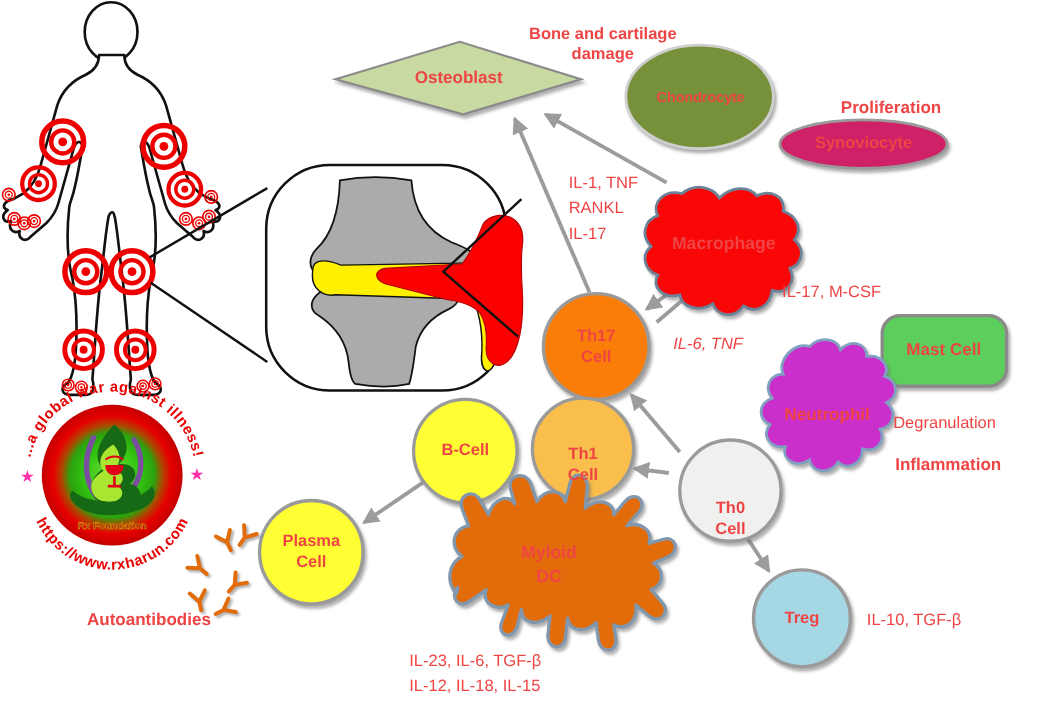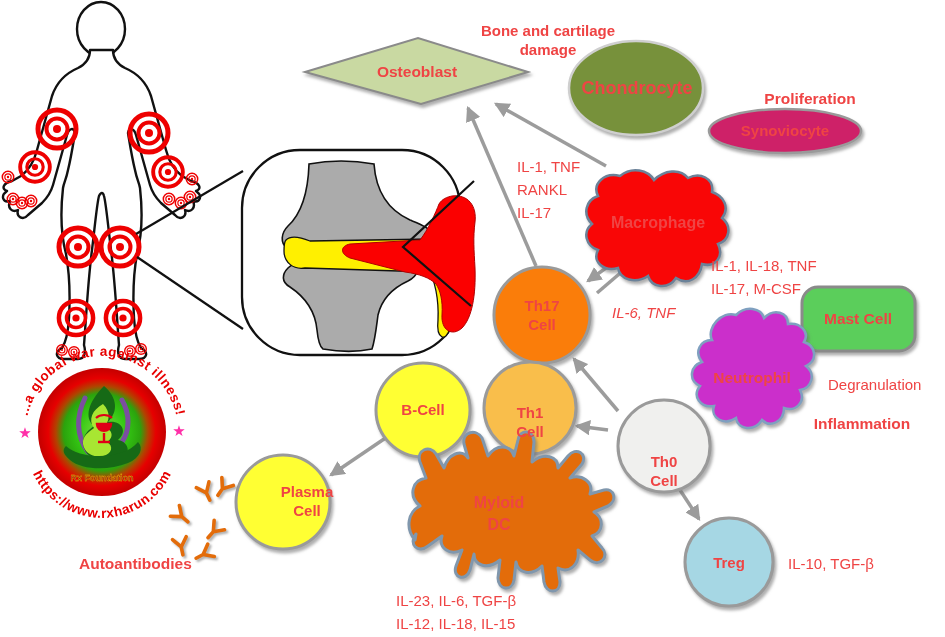--- a/index.html
+++ b/index.html
@@ -140,66 +140,65 @@
     <text x="25" y="438" text-anchor="middle" font-size="15" fill="#FF2FA8">★</text>
     <text x="179" y="436" text-anchor="middle" font-size="15" fill="#FF2FA8">★</text>
   </g>
 </svg>
 
 <div class="lbl b ctr" style="left:548px;top:40px;">
   <div>Bone and cartilage</div>
   <div>damage</div>
 </div>
 <div class="lbl b ctr" style="left:417px;top:71px;font-size:15.5px;">Osteoblast</div>
-<div class="lbl b ctr" style="left:637px;top:88px;font-size:18px;">Chondrocyte</div>
+<div class="lbl b ctr" style="left:637px;top:88px;font-size:13px;">Chondrocyte</div>
 <div class="lbl b ctr" style="left:810px;top:98px;font-size:15.5px;">Proliferation</div>
 <div class="lbl b ctr" style="left:785px;top:130px;">Synoviocyte</div>
 <div class="lbl b ctr" style="left:658px;top:222px;font-size:16px;">Macrophage</div>
 
 <div class="lbl cyt" style="left:517px;top:155px;">
   <div>IL-1, TNF</div>
   <div>RANKL</div>
   <div>IL-17</div>
 </div>
 <div class="lbl cyt" style="left:711px;top:254px;">
-  <div>IL-1, IL-18, TNF</div>
   <div>IL-17, M-CSF</div>
 </div>
 
 <div class="lbl b ctr" style="left:858px;top:318px;font-size:15.5px;">Mast Cell</div>
 
 <div class="lbl b ctr" style="left:542px;top:315px;">
   <div>Th17</div>
   <div>Cell</div>
 </div>
 <div class="lbl" style="left:612px;top:303px;font-style:italic;">IL-6, TNF</div>
 
 <div class="lbl b ctr" style="left:752px;top:377px;font-size:15.5px;">Neutrophil</div>
-<div class="lbl" style="left:812px;top:375px;padding-left:16px;">Degranulation</div>
+<div class="lbl" style="left:812px;top:375px;">Degranulation</div>
 <div class="lbl b ctr" style="left:852px;top:423px;font-size:15.5px;padding-left:20px;">Inflammation</div>
 
 <div class="lbl b ctr" style="left:423px;top:409px;">B-Cell</div>
 <div class="lbl b ctr" style="left:530px;top:407px;margin-top:15px;">
   <div>Th1</div>
   <div>Cell</div>
 </div>
 <div class="lbl b ctr" style="left:664px;top:445px;margin-top:26px;">
   <div>Th0</div>
   <div>Cell</div>
 </div>
-<div class="lbl b ctr" style="left:283px;top:501px;margin-left:24px;">
+<div class="lbl b ctr" style="left:283px;top:501px;">
   <div>Plasma</div>
   <div>Cell</div>
 </div>
 <div class="lbl b ctr" style="left:499px;top:514px;font-size:16px;line-height:22px;">
   <div>Myloid</div>
   <div>DC</div>
 </div>
 <div class="lbl b ctr" style="left:729px;top:562px;">Treg</div>
 <div class="lbl" style="left:788px;top:554px;">IL-10, TGF-β</div>
 
-<div class="lbl cyt" style="left:396px;top:589px;">
+<div class="lbl cyt" style="left:372px;top:589px;">
   <div>IL-23, IL-6, TGF-β</div>
   <div>IL-12, IL-18, IL-15</div>
 </div>
 <div class="lbl b" style="left:79px;top:524px;font-size:15.5px;margin-top:30px;">Autoantibodies</div>
 
 </div>
 
 </body></html>

